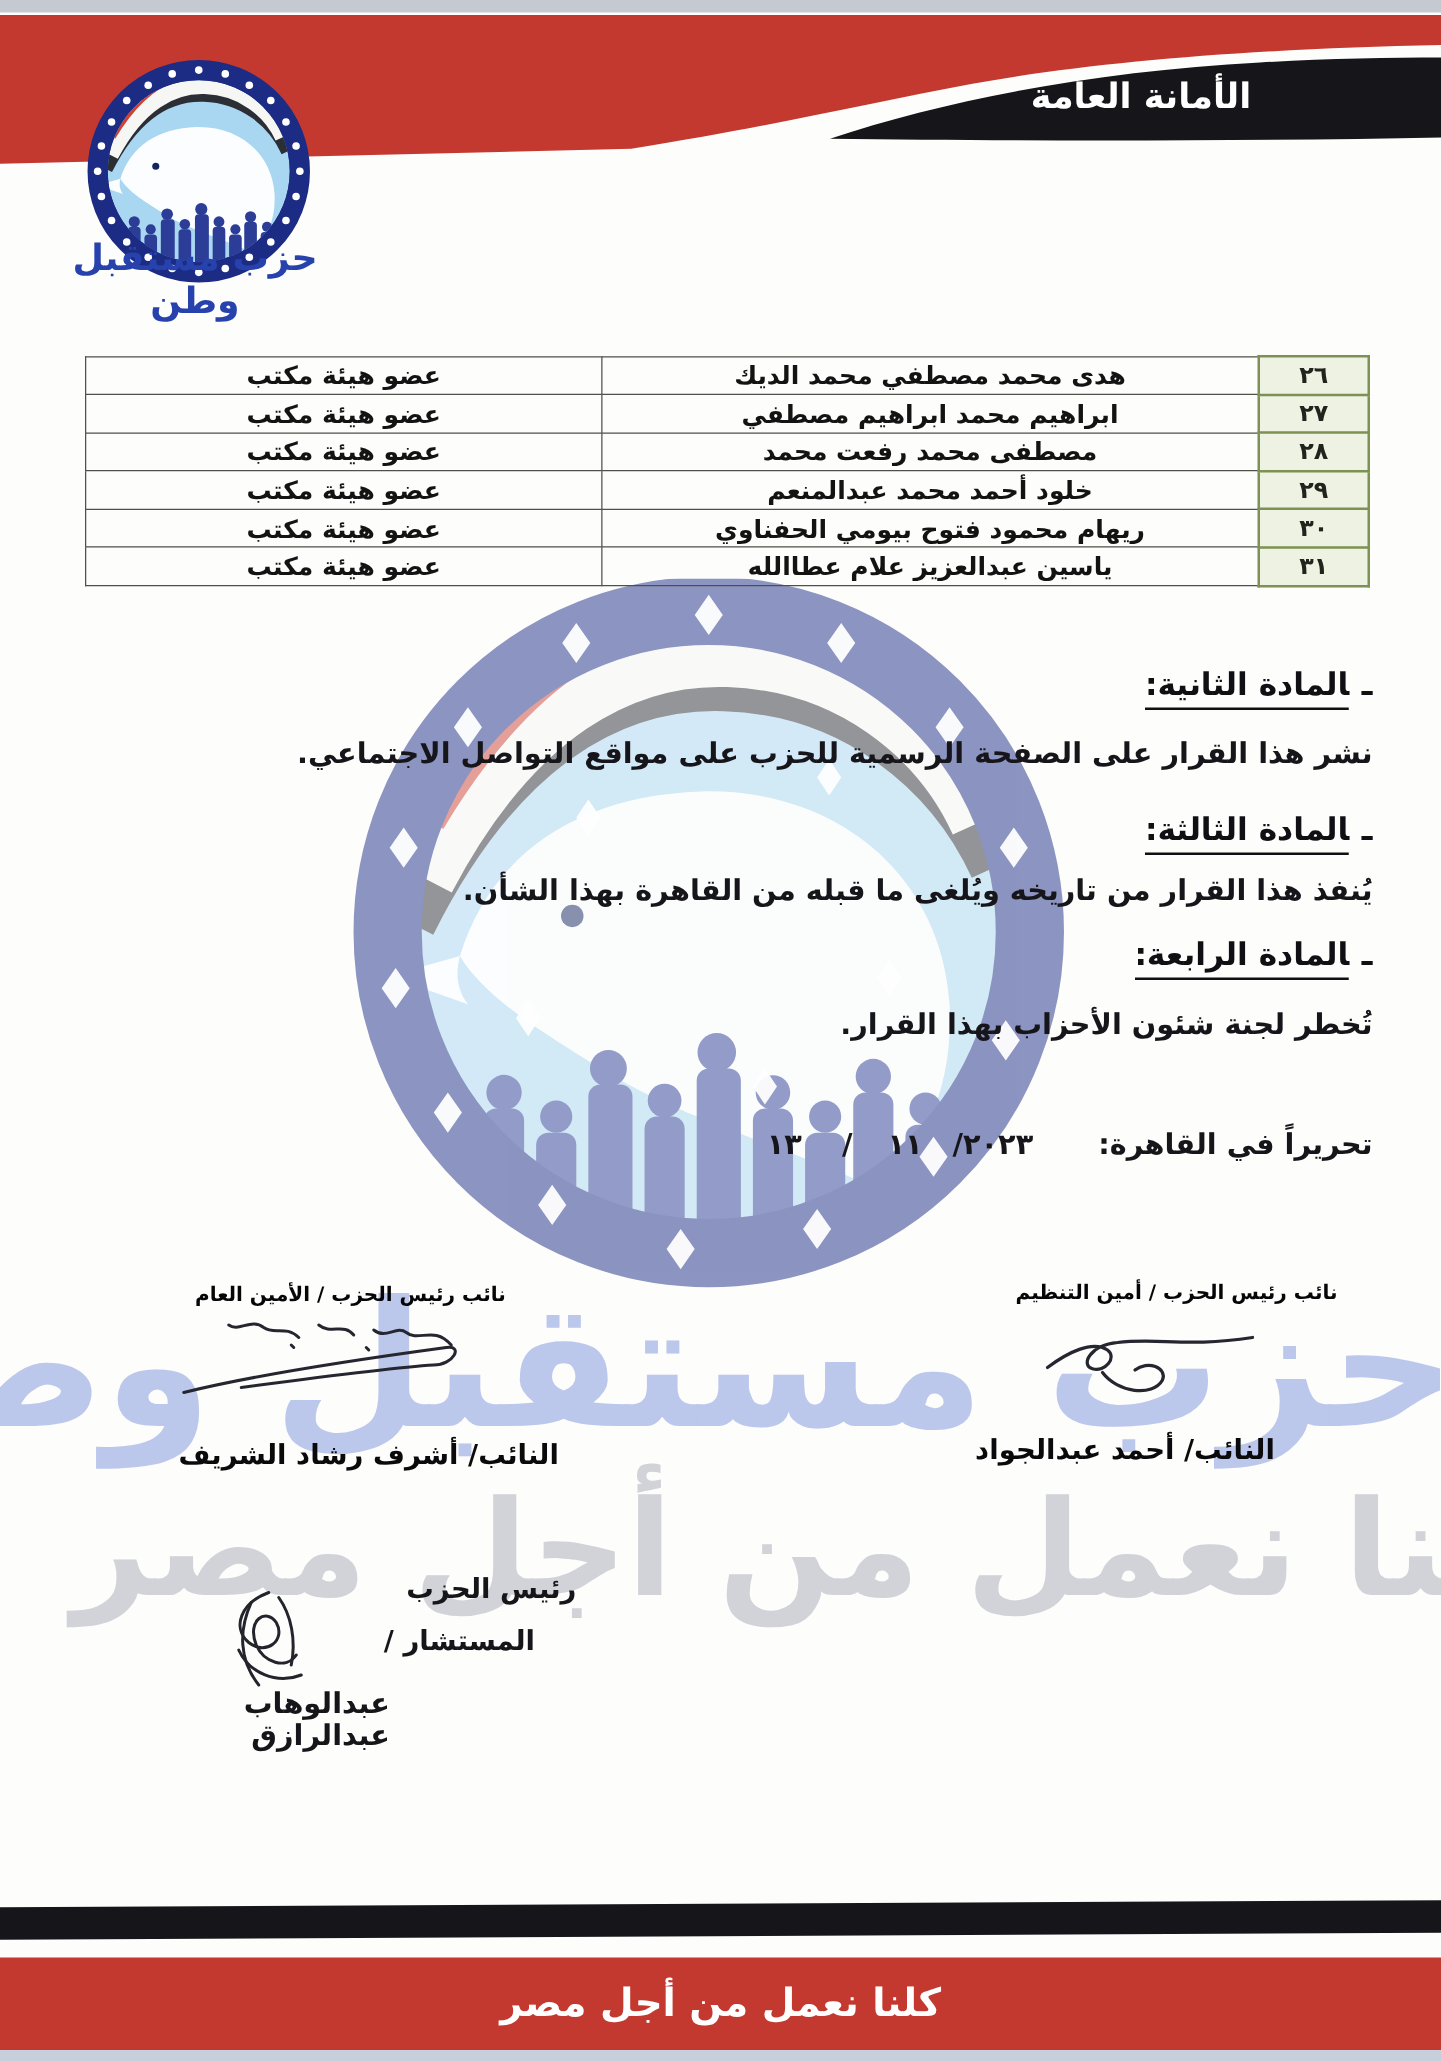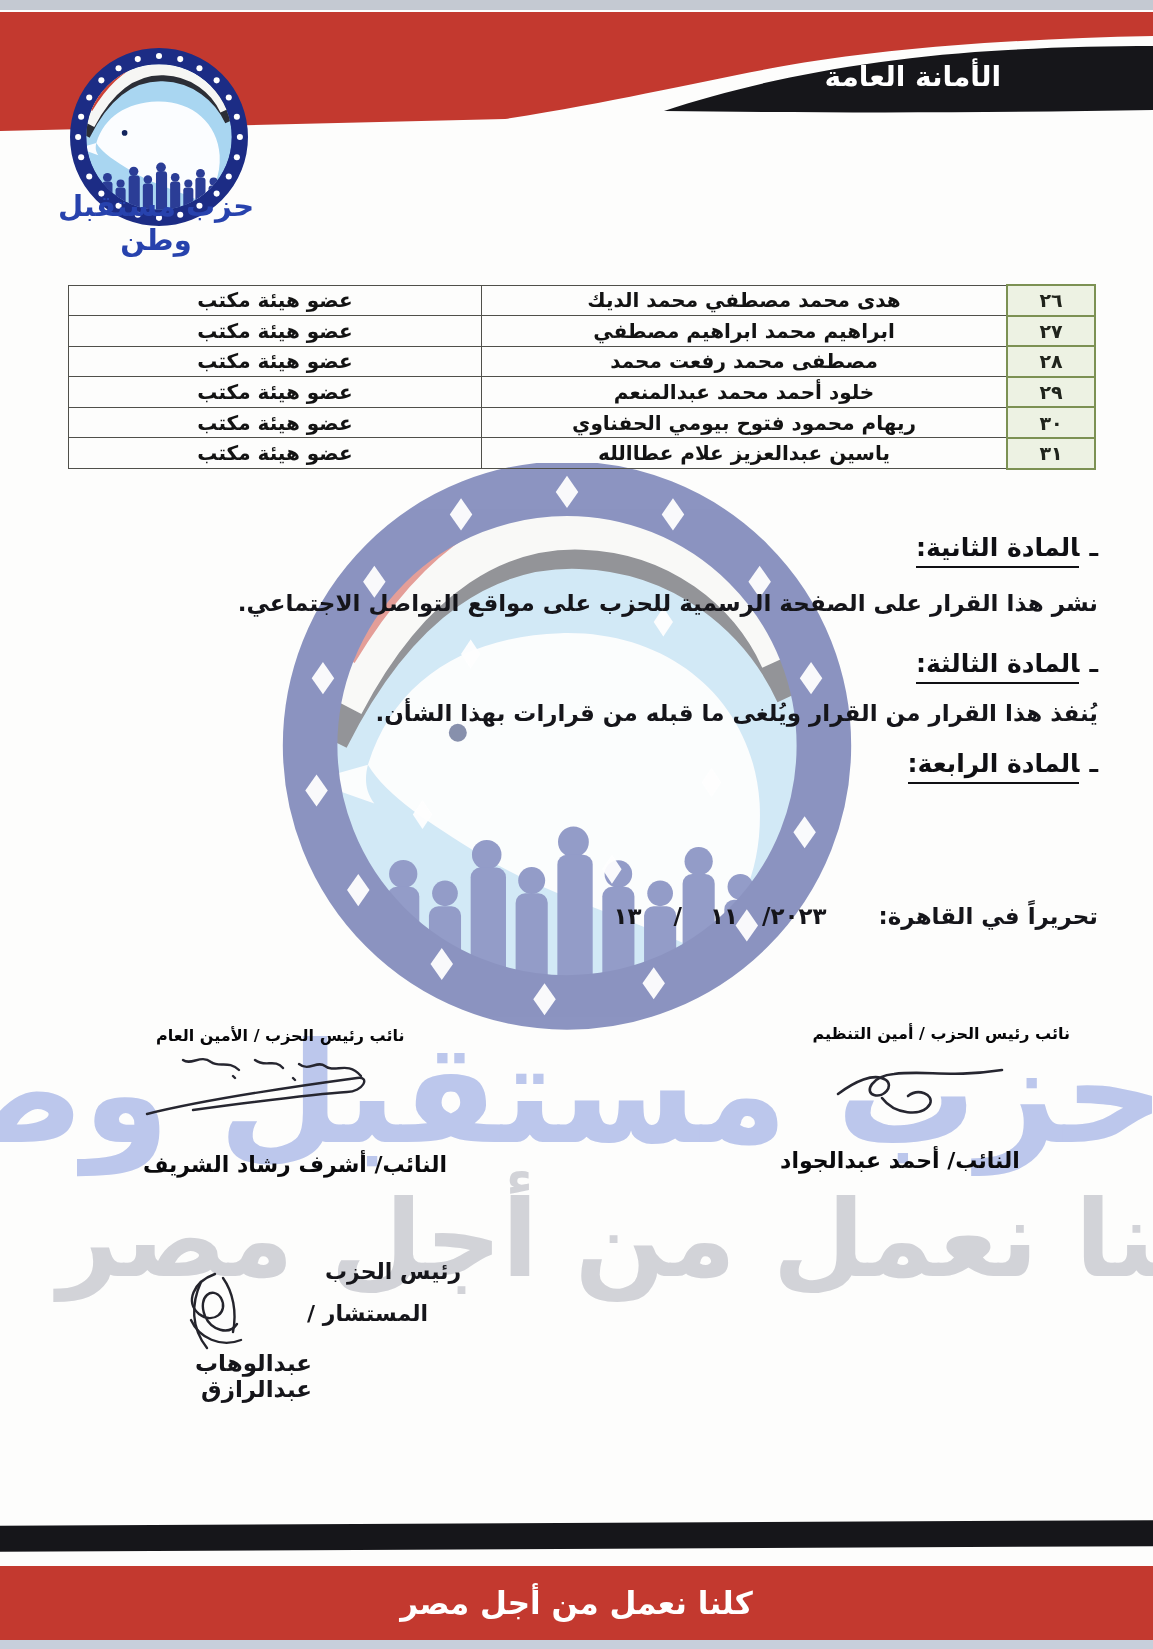--- a/index.html
+++ b/index.html
@@ -204,25 +204,26 @@
   </table>
 
   <div class="abs art-h z2" style="top:533px">
     <span class="dash">ـ</span><span class="u">المادة الثانية:</span>
   </div>
   <div class="abs art-b z2" style="top:590px">نشر هذا القرار على الصفحة الرسمية للحزب على مواقع التواصل الاجتماعي.</div>
 
   <div class="abs art-h z2" style="top:649px">
     <span class="dash">ـ</span><span class="u">المادة الثالثة:</span>
   </div>
-  <div class="abs art-b z2" style="top:700px">يُنفذ هذا القرار من القرار ويُلغى ما قبله من قرارات بهذا الشأن.</div>
+  <div class="abs art-b z2" style="top:700px">يُنفذ هذا القرار من تاريخه ويُلغى ما قبله من القاهرة بهذا الشأن.</div>
 
   <div class="abs art-h z2" style="top:749px">
     <span class="dash">ـ</span><span class="u">المادة الرابعة:</span>
   </div>
+  <div class="abs art-b z2" style="top:807px">تُخطر لجنة شئون الأحزاب بهذا القرار.</div>
 
   <div class="abs date-line z2">
     <span class="lab">تحريراً في القاهرة:</span><span class="d1">١٣</span><span class="s1">/</span><span class="d2">١١</span><span class="s2">/</span><span>٢٠٢٣</span>
   </div>
 
   <div class="abs sig-title z2" style="top:1024px;right:83px">نائب رئيس الحزب / أمين التنظيم</div>
   <svg class="abs z2" style="left:830px;top:1052px" width="180" height="72" viewBox="0 0 180 72">
     <g fill="none" stroke="#262630" stroke-width="2.6" stroke-linecap="round">
       <path d="M8,42 C24,30 44,20 56,28 C64,34 54,46 44,43 C34,40 42,24 64,22 C96,18 120,26 172,18"></path>
       <path d="M52,46 C64,62 92,66 100,52 C104,42 88,36 78,44"></path>

